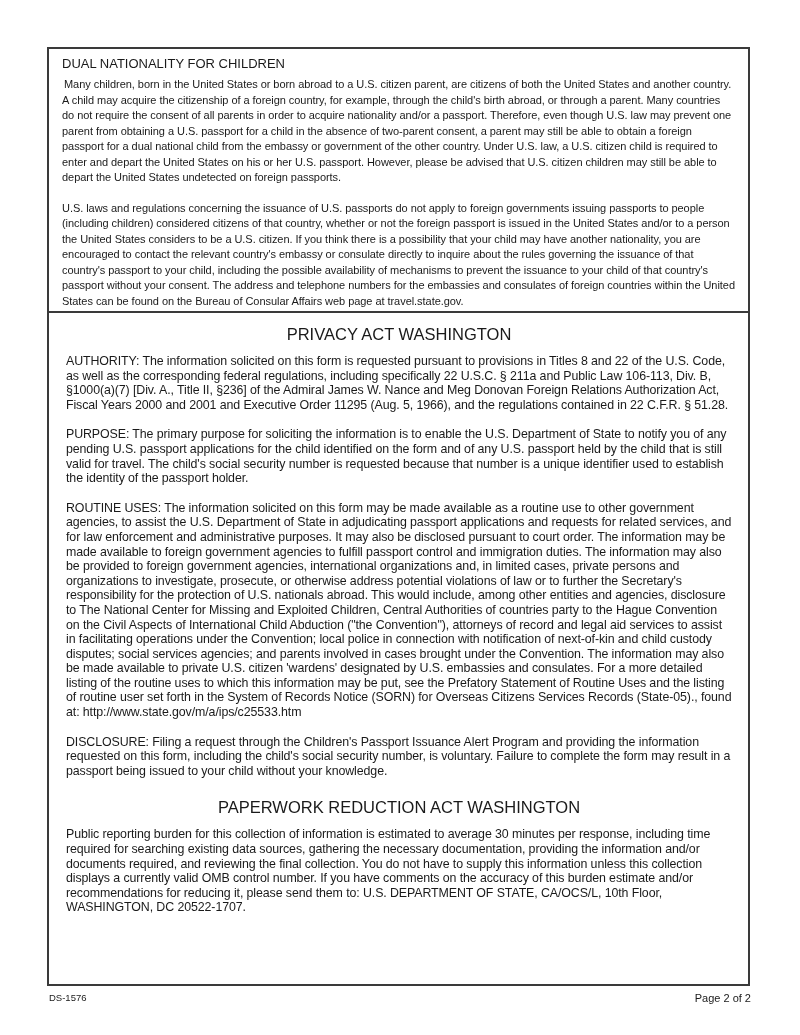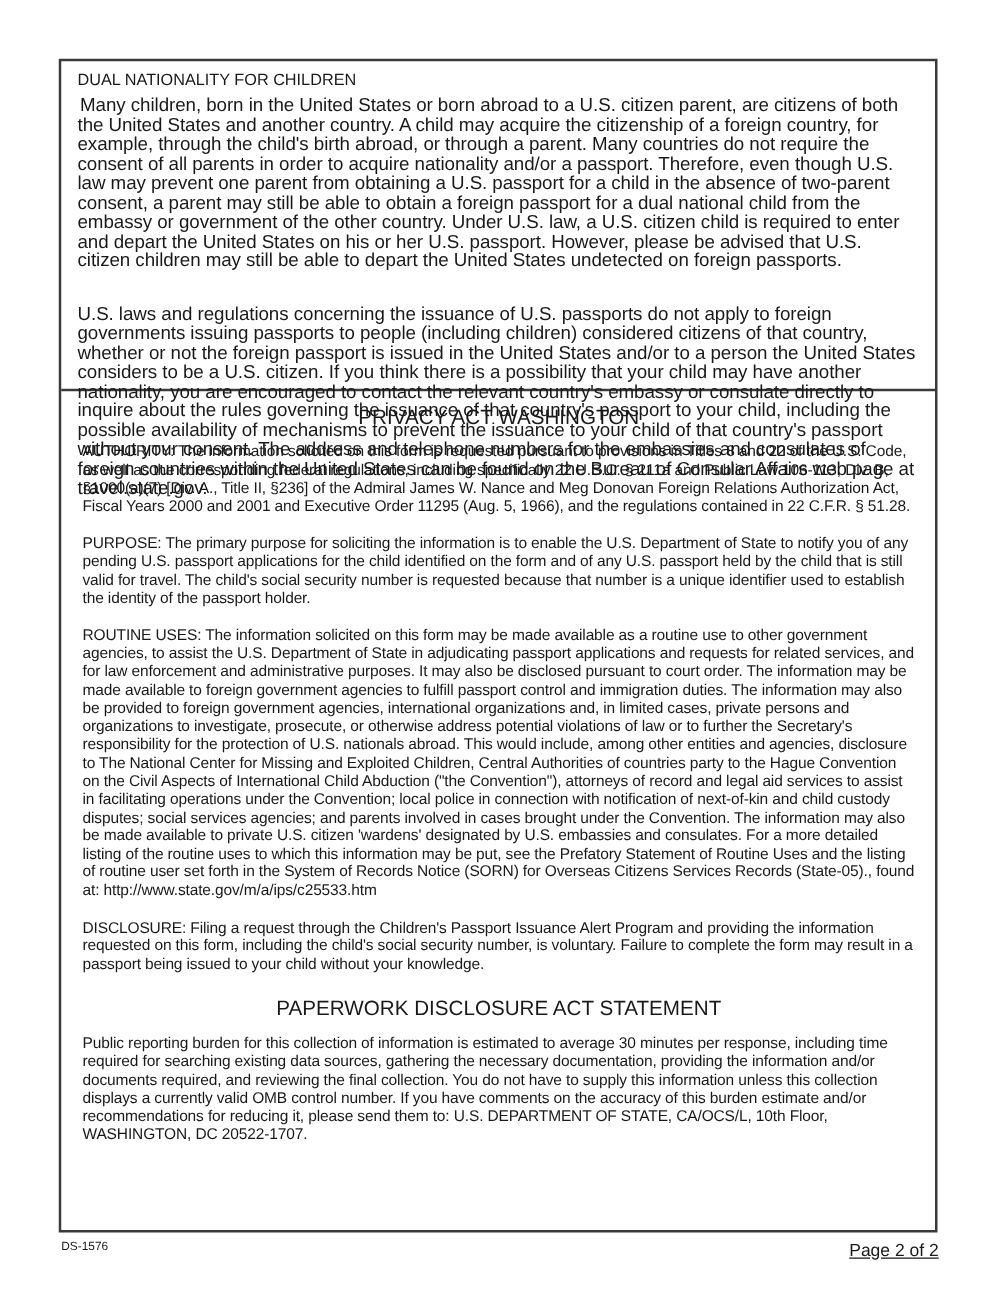--- a/index.html
+++ b/index.html
@@ -33,30 +33,30 @@
       border-bottom: 2px solid #3a3a3a;
       box-sizing: border-box;
       padding: 7px 13px 0 13px;
     }
     .dual-title {
       font-size: 13px;
       margin: 0 0 6px 0;
       letter-spacing: 0px;
     }
     .dual-para {
-      font-size: 15px;
+      font-size: 11px;
       line-height: 15.5px;
       margin: 0;
       letter-spacing: -0.05px;
     }
     .dual-para.first {
       text-indent: 2px;
     }
     .dual-para.second {
-      margin-top: 27px;
+      margin-top: 15px;
     }
     .privacy-section {
       position: absolute;
       left: 0;
       top: 264px;
       width: 100%;
       box-sizing: border-box;
       padding: 12px 16px 0 17px;
     }
     .section-heading {
@@ -77,42 +77,41 @@
     .footer-left {
       position: absolute;
       left: 49px;
       top: 992px;
       font-size: 9.5px;
     }
     .footer-right {
       position: absolute;
       right: 49px;
       top: 992px;
-      font-size: 14px;
-      text-decoration: underline;
+      font-size: 11px;
     }
   </style>
 </head>
 <body>
 
 <div class="form-box">
 
   <div class="dual-section">
     <div class="dual-title">DUAL NATIONALITY FOR CHILDREN</div>
     <p class="dual-para first">Many children, born in the United States or born abroad to a U.S. citizen parent, are citizens of both the United States and another country. A child may acquire the citizenship of a foreign country, for example, through the child's birth abroad, or through a parent. Many countries do not require the consent of all parents in order to acquire nationality and/or a passport. Therefore, even though U.S. law may prevent one parent from obtaining a U.S. passport for a child in the absence of two-parent consent, a parent may still be able to obtain a foreign passport for a dual national child from the embassy or government of the other country. Under U.S. law, a U.S. citizen child is required to enter and depart the United States on his or her U.S. passport. However, please be advised that U.S. citizen children may still be able to depart the United States undetected on foreign passports.</p>
     <p class="dual-para second">U.S. laws and regulations concerning the issuance of U.S. passports do not apply to foreign governments issuing passports to people (including children) considered citizens of that country, whether or not the foreign passport is issued in the United States and/or to a person the United States considers to be a U.S. citizen. If you think there is a possibility that your child may have another nationality, you are encouraged to contact the relevant country's embassy or consulate directly to inquire about the rules governing the issuance of that country's passport to your child, including the possible availability of mechanisms to prevent the issuance to your child of that country's passport without your consent. The address and telephone numbers for the embassies and consulates of foreign countries within the United States can be found on the Bureau of Consular Affairs web page at travel.state.gov.</p>
   </div>
 
   <div class="privacy-section">
     <div class="section-heading">PRIVACY ACT WASHINGTON</div>
     <p class="priv-para">AUTHORITY:  The information solicited on this form is requested pursuant to provisions in Titles 8 and 22 of the U.S. Code, as well as the corresponding federal regulations, including specifically 22 U.S.C. § 211a and Public Law 106-113, Div. B, §1000(a)(7) [Div. A., Title II, §236] of the Admiral James W. Nance and Meg Donovan Foreign Relations Authorization Act, Fiscal Years 2000 and 2001 and Executive Order 11295 (Aug. 5, 1966), and the regulations contained in 22 C.F.R. § 51.28.</p>
     <p class="priv-para">PURPOSE:  The primary purpose for soliciting the information is to enable the U.S. Department of State to notify you of any pending U.S. passport applications for the child identified on the form and of any U.S. passport held by the child that is still valid for travel.  The child's social security number is requested because that number is a unique identifier used to establish the identity of the passport holder.</p>
     <p class="priv-para">ROUTINE USES:  The information solicited on this form may be made available as a routine use to other government agencies, to assist the U.S. Department of State in adjudicating passport applications and requests for related services, and for law enforcement and administrative purposes.  It may also be disclosed pursuant to court order.  The information may be made available to foreign government agencies to fulfill passport control and immigration duties.  The information may also be provided to foreign government agencies, international organizations and, in limited cases, private persons and organizations to investigate, prosecute, or otherwise address potential violations of law or to further the Secretary's responsibility for the protection of U.S. nationals abroad.  This would include, among other entities and agencies, disclosure to The National Center for Missing and Exploited Children, Central Authorities of countries party to the Hague Convention on the Civil Aspects of International Child Abduction ("the Convention"), attorneys of record and legal aid services to assist in facilitating operations under the Convention; local police in connection with notification of next-of-kin and child custody disputes; social services agencies; and parents involved in cases brought under the Convention. The information may also be made available to private U.S. citizen 'wardens' designated by U.S. embassies and consulates.  For a more detailed listing of the routine uses to which this information may be put, see the Prefatory Statement of Routine Uses and the listing of routine user set forth in the System of Records Notice (SORN) for Overseas Citizens Services Records (State-05)., found at: http://www.state.gov/m/a/ips/c25533.htm</p>
     <p class="priv-para">DISCLOSURE: Filing a request through the Children's Passport Issuance Alert Program and providing the information requested on this form, including the child's social security number, is voluntary.  Failure to complete the form may result in a passport being issued to your child without your knowledge.</p>
 
-    <div class="section-heading paperwork-heading">PAPERWORK DISCLOSURE ACT STATEMENT</div>
+    <div class="section-heading paperwork-heading">PAPERWORK REDUCTION ACT WASHINGTON</div>
     <p class="priv-para">Public reporting burden for this collection of information is estimated to average 30 minutes per response, including time required for searching existing data sources, gathering the necessary documentation, providing the information and/or documents required, and reviewing the final collection.  You do not have to supply this information unless this collection displays a currently valid OMB control number.  If you have comments on the accuracy of this burden estimate and/or recommendations for reducing it, please send them to:  U.S. DEPARTMENT OF STATE, CA/OCS/L, 10th Floor, WASHINGTON, DC 20522-1707.</p>
   </div>
 
 </div>
 
 <div class="footer-left">DS-1576</div>
 <div class="footer-right">Page 2 of 2</div>
 
 </body></html>

